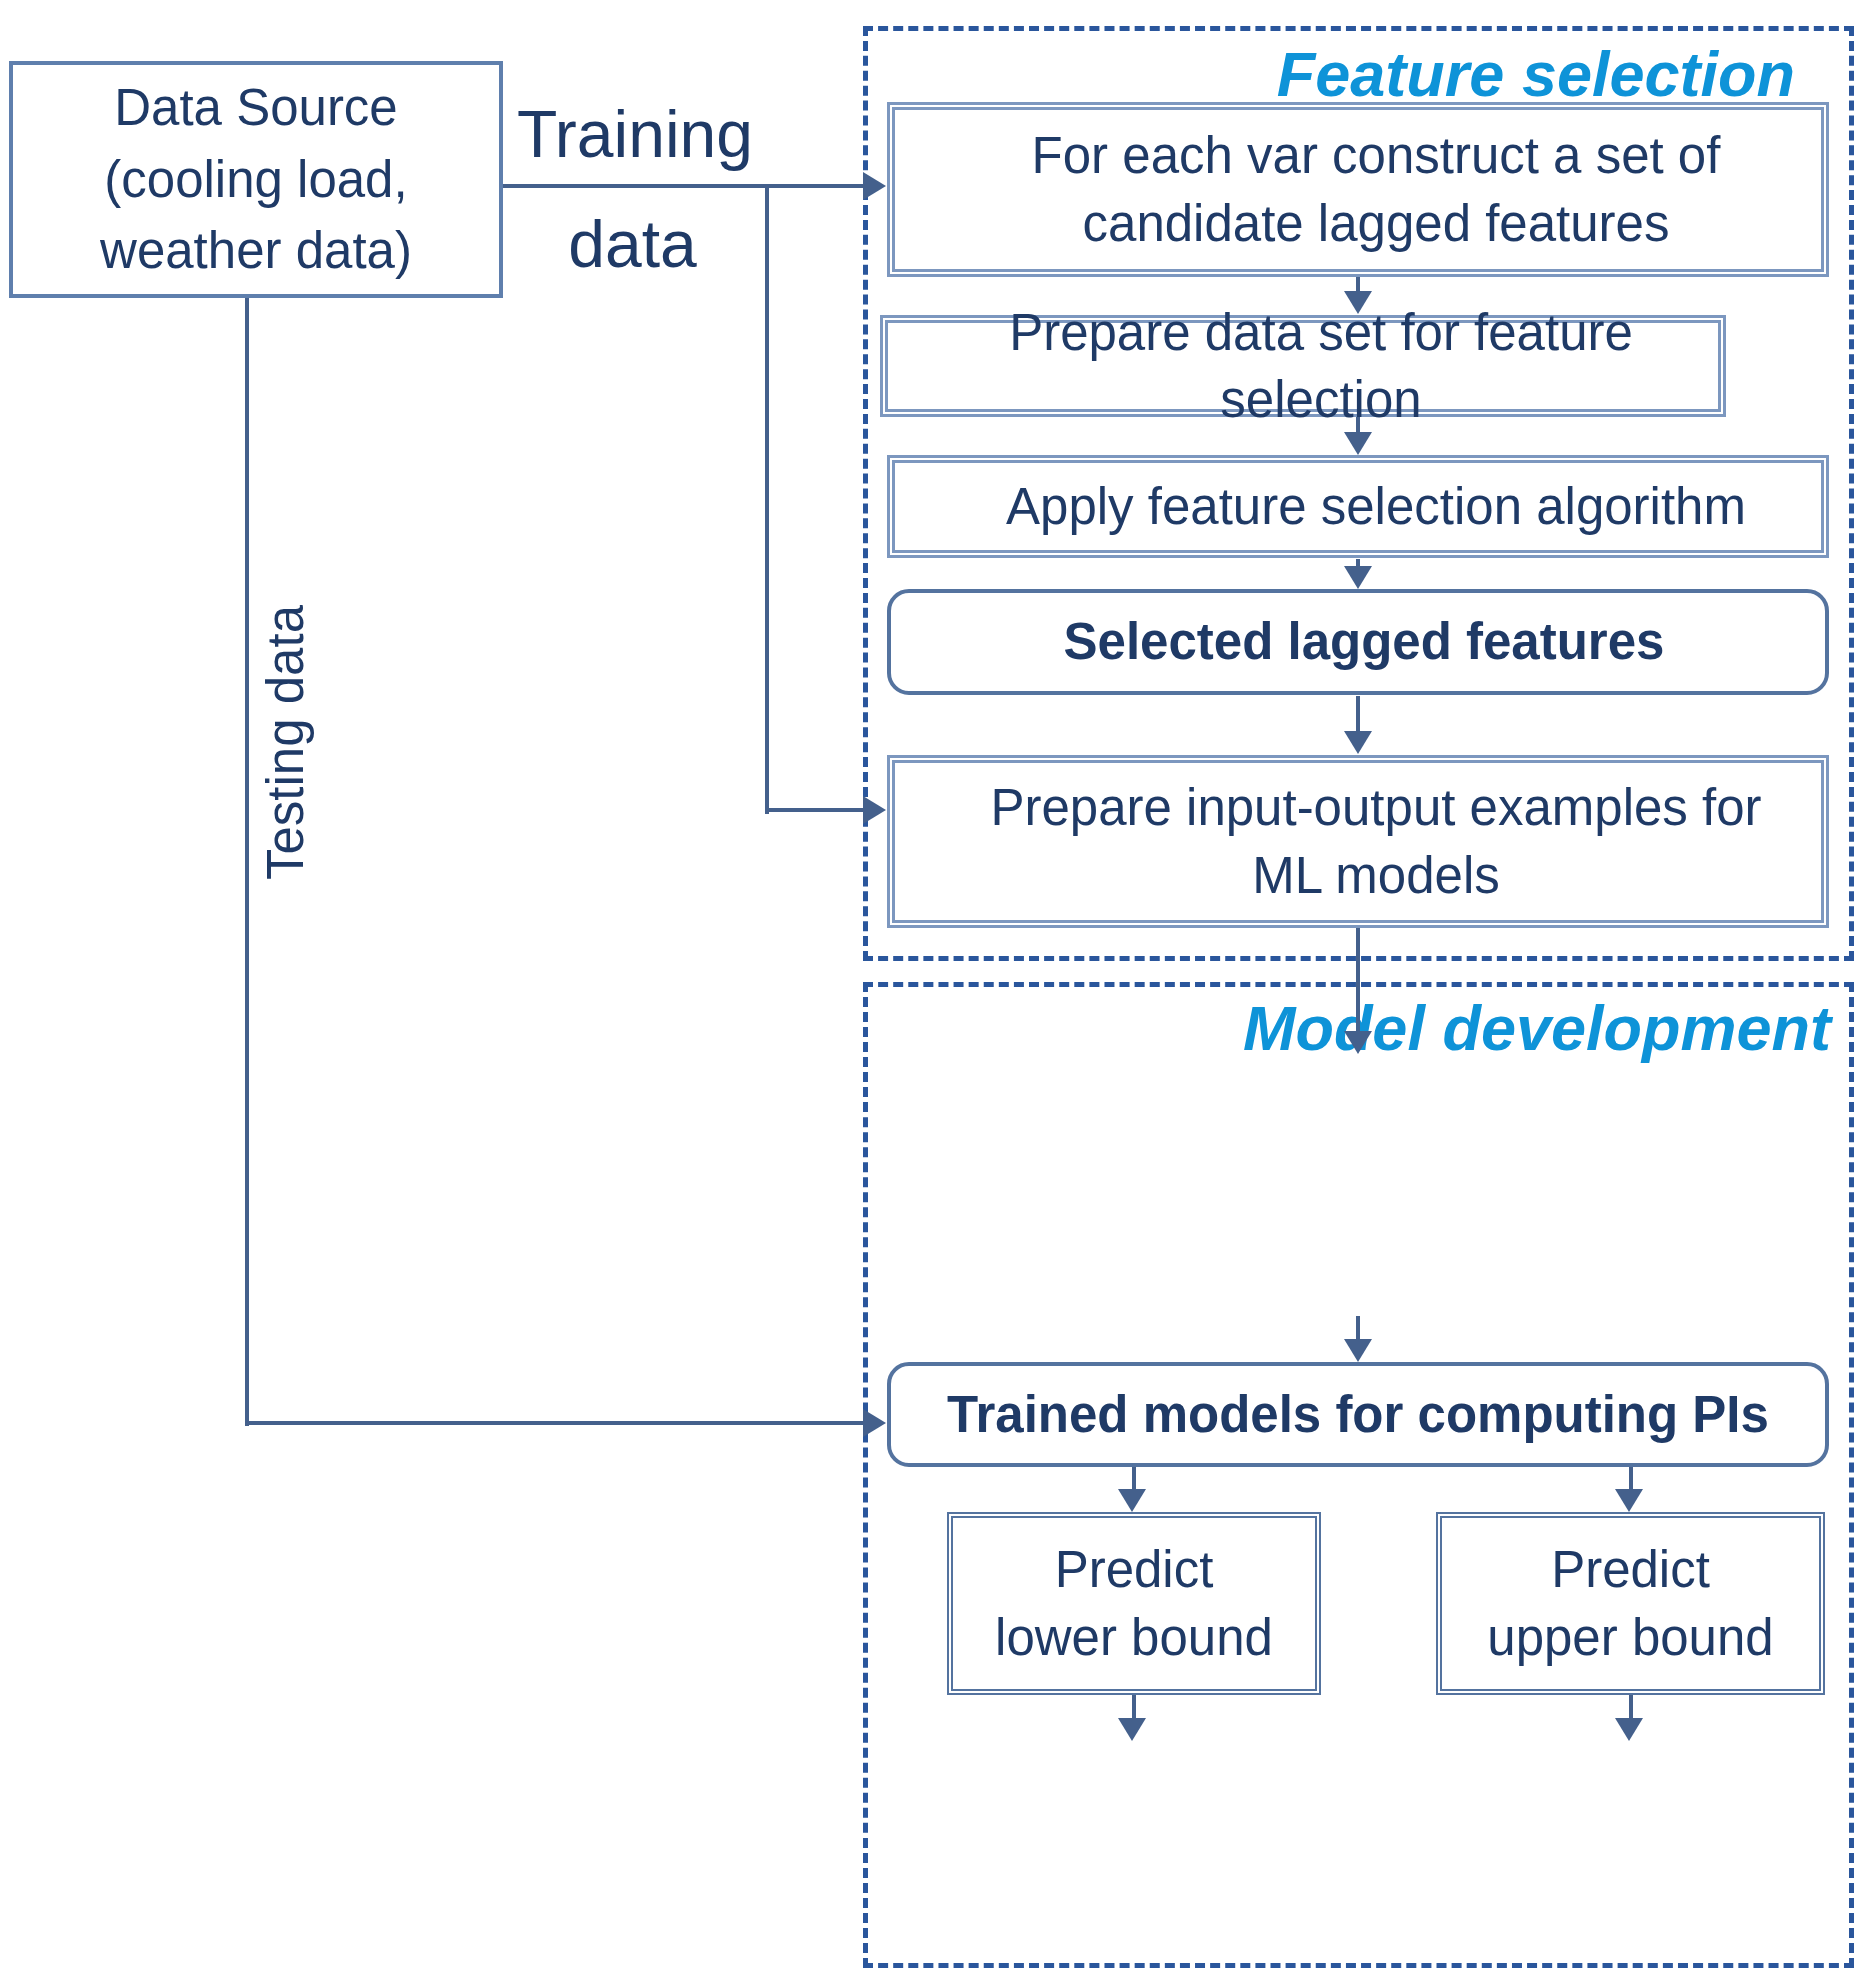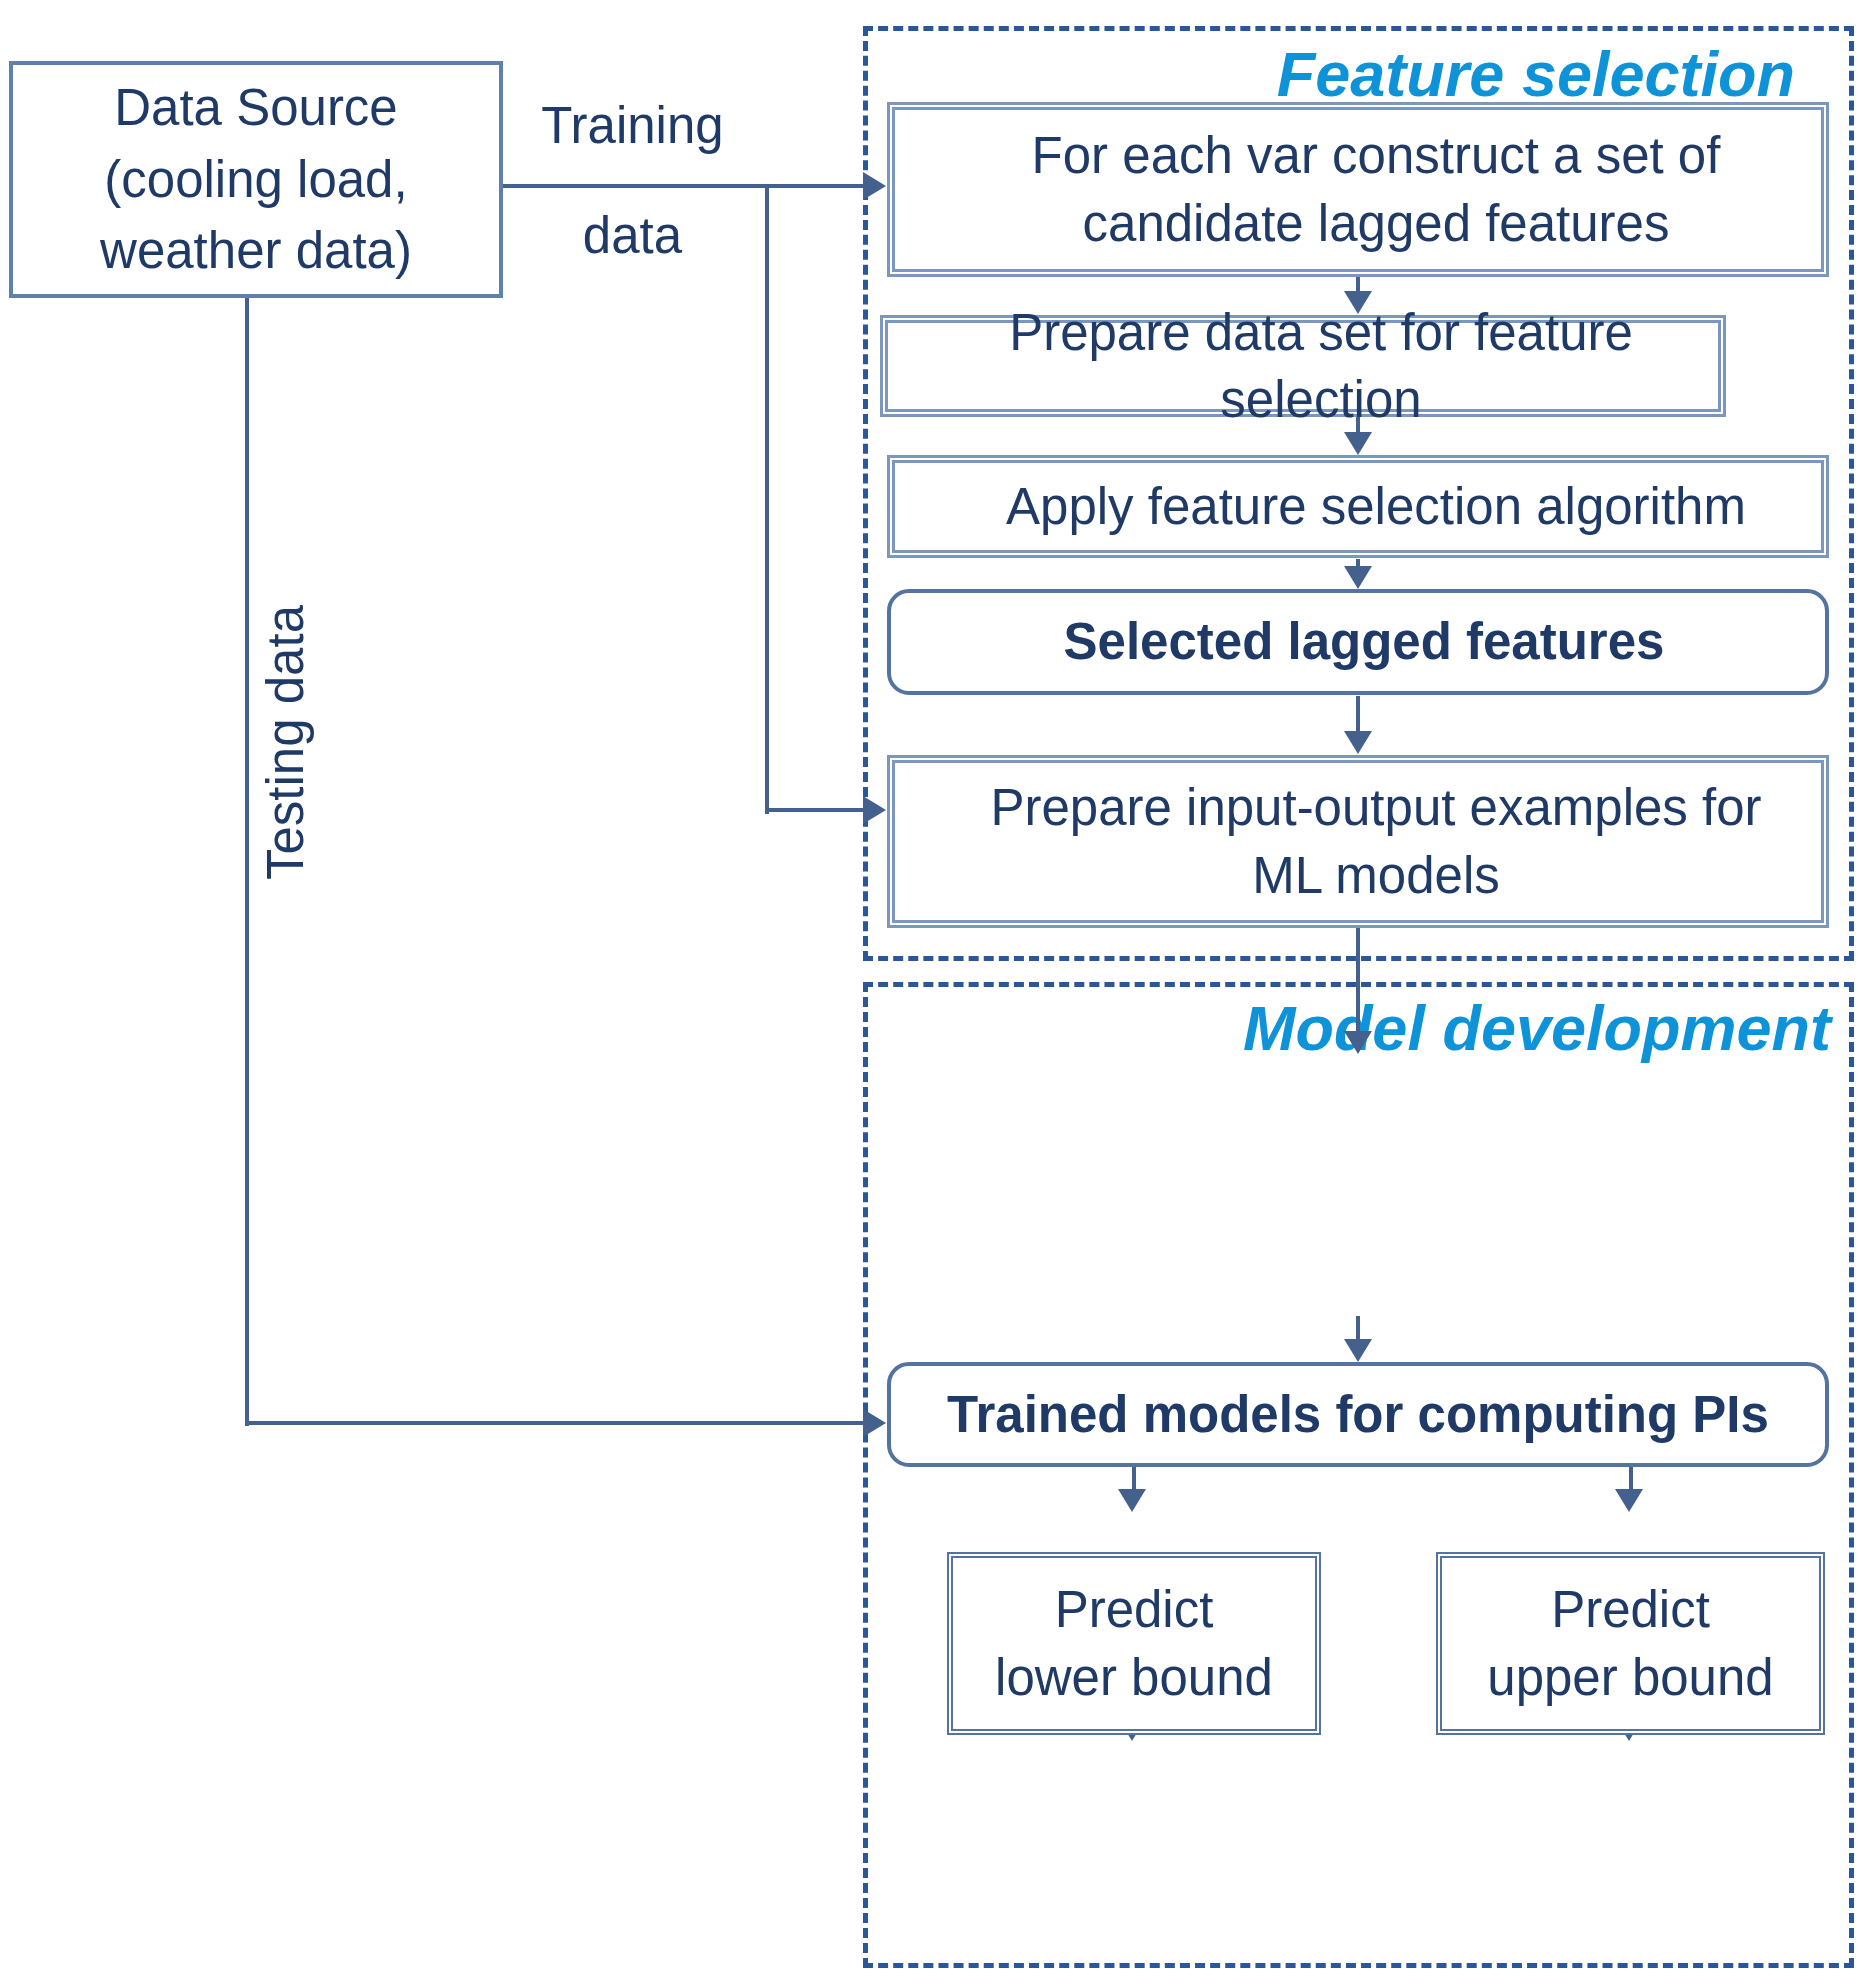--- a/index.html
+++ b/index.html
@@ -14,40 +14,40 @@
     position:absolute;
     box-sizing:border-box;
     display:flex;align-items:center;justify-content:center;
     text-align:center;
     background:#ffffff;
     font-size:51px;line-height:1.32;
     color:#1F3A66;
   }
   .box .lbl{white-space:pre-line;}
   .rect{border:8px double #7C97BF;padding-left:36px;}
-  .thinrect{border:6px double #54739F;margin-top:40px;}
+  .thinrect{border:6px double #54739F;}
   .rounded{border:4.9px solid #54739F;border-radius:22px;font-weight:700;}
   .src{border:4.9px solid #5F7FAD;font-weight:400;line-height:1.4;}
   .container{
     position:absolute;box-sizing:border-box;
     border:5.5px dashed #2A569C;background:transparent;
   }
   .sec-title{
     position:absolute;
     font-size:63px;font-weight:700;font-style:italic;
     color:#0E93D8;text-align:right;
   }
   .line{position:absolute;background:#44608C;}
   .ah-d{position:absolute;width:0;height:0;
     border-left:14px solid transparent;border-right:14px solid transparent;
     border-top:23px solid #44608C;}
   .ah-r{position:absolute;width:0;height:0;
     border-top:14px solid transparent;border-bottom:14px solid transparent;
     border-left:23px solid #44608C;}
-  .edge-label{position:absolute;font-size:51px;text-align:center;color:#1F3A66;}
+  .edge-label{position:absolute;font-size:66px;text-align:center;color:#1F3A66;}
   .v-label{
     position:absolute;font-size:51px;color:#1F3A66;
     writing-mode:vertical-rl;transform:rotate(180deg);
     text-align:center;
   }
 </style>
 </head>
 <body>
 
 <div class="canvas">

